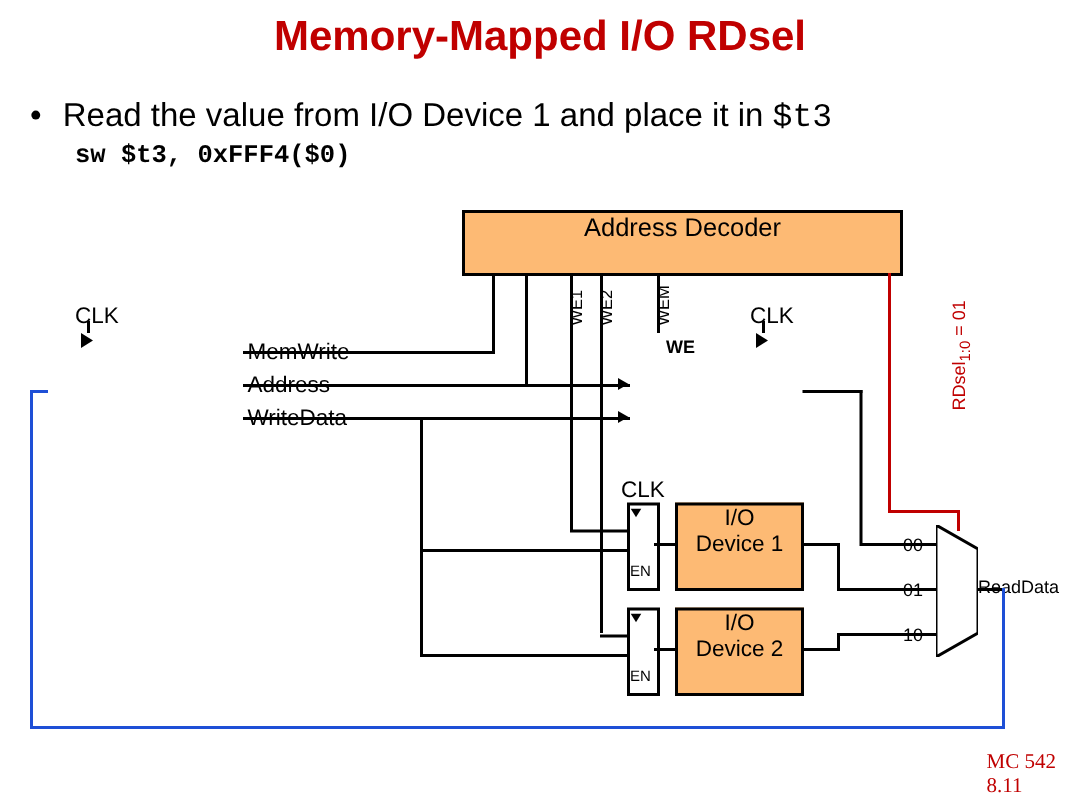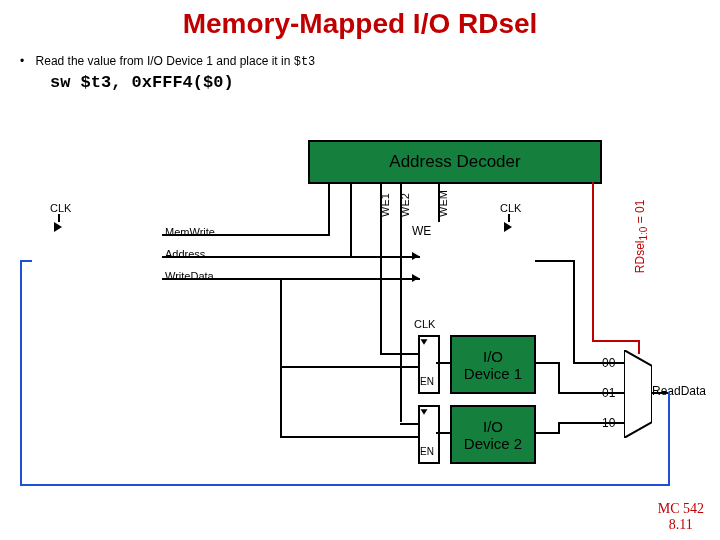--- a/index.html
+++ b/index.html
@@ -13,23 +13,23 @@
     overflow: hidden;
   }
   .title {
     text-align: center;
     color: #c00000;
     font-size: 28px;
     font-weight: bold;
     padding-top: 8px;
   }
   .bullet-row {
-    font-size: 12px;
+    font-size: 22px;
     color: #000;
-    margin: 14px 0 2px 20px;
+    margin: 24px 0 2px 20px;
   }
   .bullet-dot {
     display: inline-block;
     margin-right: 8px;
   }
   .bullet-text { display: inline; }
   .mono { font-family: "Courier New", monospace; }
   .code-line {
     font-family: "Courier New", monospace;
     font-weight: bold;
@@ -39,32 +39,32 @@
   }
   .diagram {
     position: absolute;
     left: 20px;
     top: 140px;
     width: 690px;
     height: 360px;
   }
   .box {
     position: absolute;
-    background: #15803d;
+    background: #fdba74;
     border: 2px solid #000;
     display: flex;
-    align-items: center;
+    align-items: flex-start;
     justify-content: center;
     font-family: Arial, sans-serif;
     font-size: 17px;
   }
   .lbl {
     position: absolute;
     font-family: Arial, sans-serif;
-    font-size: 11px;
+    font-size: 15px;
     color: #000;
     white-space: nowrap;
   }
   .rot {
     transform: rotate(-90deg);
     transform-origin: center;
   }
   .line { position: absolute; background: #000; }
   .hline { height: 2px; }
   .vline { width: 2px; }
@@ -104,21 +104,20 @@
     font-family: Arial, sans-serif;
     font-size: 11px;
   }
   .footer {
     position: absolute;
     right: 16px;
     bottom: 8px;
     color: #c00000;
     font-family: "Comic Sans MS", cursive;
     font-size: 14px;
-    text-align: center;
     line-height: 1.1;
   }
 </style>
 </head>
 <body>
 
 <div class="title">Memory-Mapped I/O RDsel</div>
 
 <div class="bullet-row">
   <span class="bullet-dot">•</span>
@@ -165,21 +164,21 @@
   <div class="line hline" style="left:572px; top:200px; width:48px; background:#c00000;"></div>
   <div class="line vline" style="left:618px; top:200px; height:14px; background:#c00000;"></div>
 
   <div class="lbl rot" style="left:576px; top:80px; color:#c00000; font-size:12px; width:90px;">
     <span>RDsel</span><sub>1:0</sub><span> = 01</span>
   </div>
 
   <div class="lbl" style="left:480px; top:62px;">CLK</div>
   <div class="clk-tri-l" style="left:484px; top:82px;"></div>
   <div class="line vline" style="left:488px; top:74px; height:8px;"></div>
-  <div class="lbl" style="left:392px; top:84px; font-size:12px;">WE</div>
+  <div class="lbl" style="left:424px; top:84px; font-size:12px;font-weight:bold;">WE</div>
 
   <div class="reg" style="left:398px; top:195px; height:55px;"></div>
   <div class="lbl" style="left:394px; top:178px;">CLK</div>
   <div class="clk-tri-l" style="left:400px; top:197px; transform:rotate(90deg) scale(0.7);"></div>
   <div class="lbl" style="left:400px; top:236px; font-size:10px;">EN</div>
   <div class="box" style="left:430px; top:195px; width:82px; height:55px; font-size:15px; text-align:center; white-space:pre-line;">
     <span>I/O
 Device 1</span>
   </div>
 

